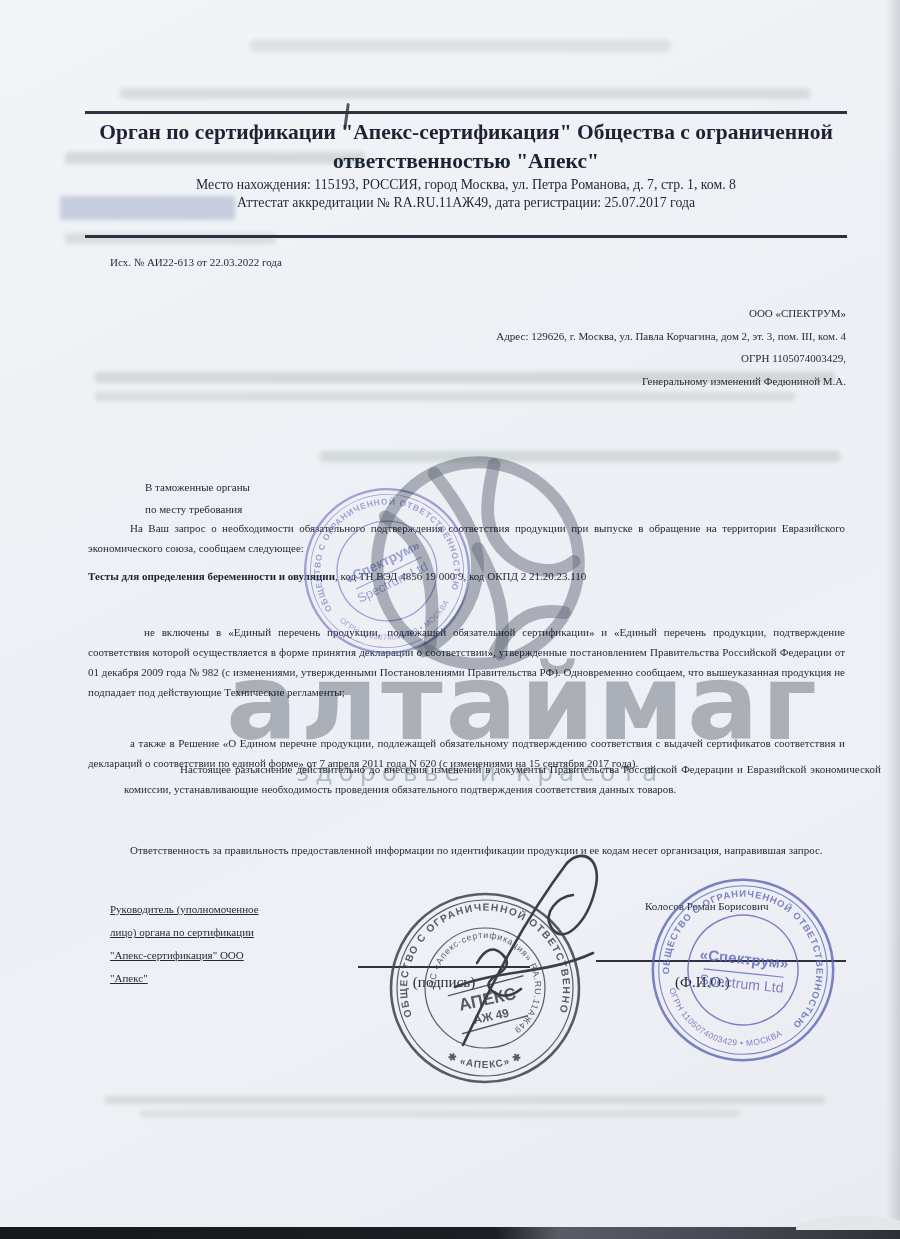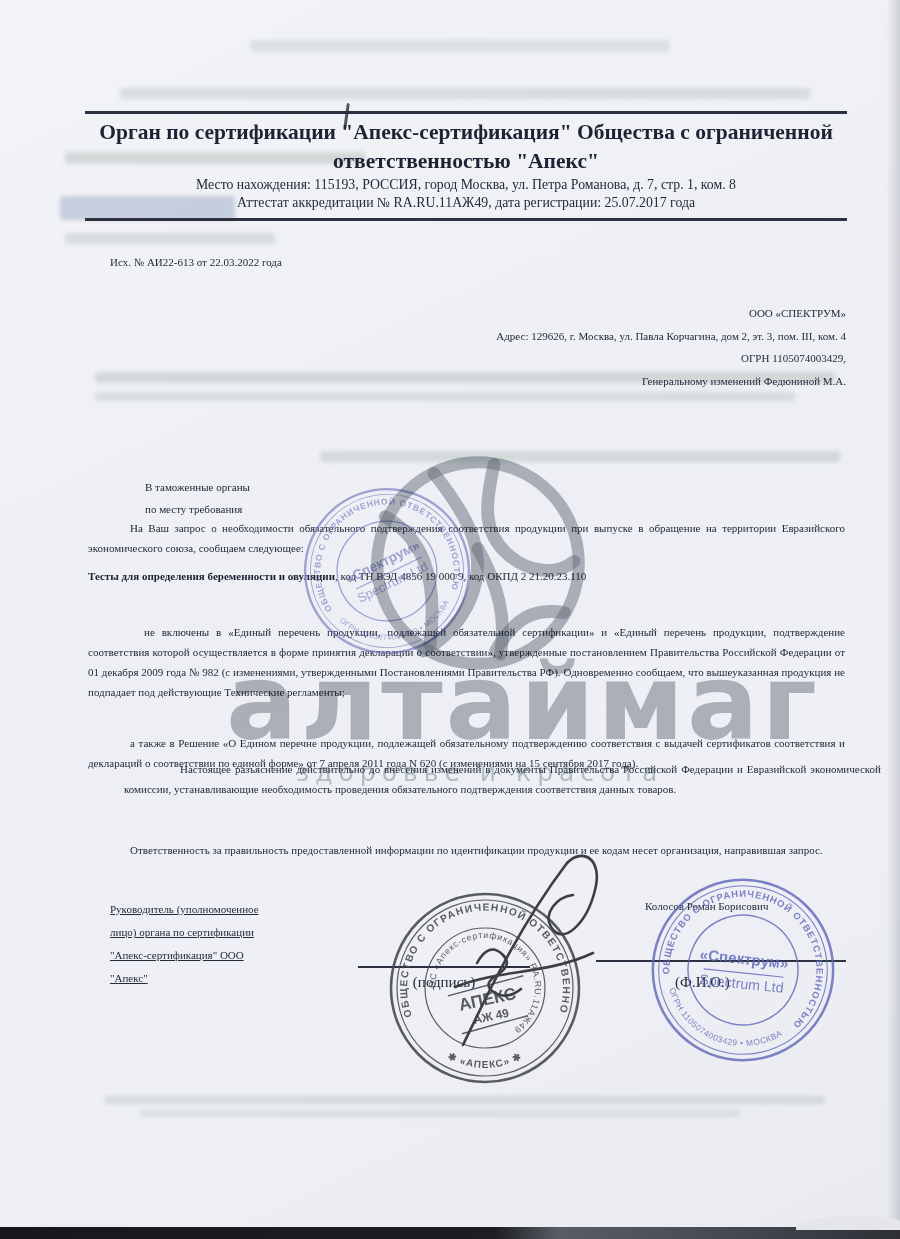--- a/index.html
+++ b/index.html
@@ -12,21 +12,21 @@
     background:linear-gradient(90deg,#17181c 0%,#1d1e23 55%,#585c64 62%,#454850 82%,#2e3036 100%);z-index:9;}
   .paper-curl{left:796px;top:1216px;width:110px;height:14px;border-radius:50% 40% 0 0/90% 70% 0 0;
     background:#e4e6ea;z-index:10;}
   .edge-right{left:886px;top:0;width:14px;height:1239px;
     background:linear-gradient(90deg,rgba(0,0,0,0) 0%,rgba(90,95,105,.22) 100%);z-index:8;}
   .bt{filter:blur(2px);border-radius:3px;z-index:1;}
   .smudge{left:345px;top:103px;width:3px;height:27px;background:#2a2f3a;opacity:.8;
     transform:rotate(8deg);border-radius:2px;z-index:3;}
   
   .header{left:85px;top:111px;width:762px;border-top:3px solid #2c3240;border-bottom:3px solid #2c3240;
-    padding:4px 0 7px 0;text-align:center;z-index:2;}
+    padding:4px 0 24px 0;text-align:center;z-index:2;}
   .header h1{margin:0;font-size:21.5px;line-height:29px;font-weight:bold;color:#1c2434;}
   .header .addr{font-size:13.8px;line-height:17.5px;color:#222a39;}
   .header .email{text-decoration:underline;}
   .txt{z-index:2;font-size:11px;line-height:20px;}
   .just{text-align:justify;}
   .ind40{text-indent:42px;} .ind55{text-indent:56px;}
   .b{font-weight:bold;color:#1a2230;}
   .doc-title{left:88px;top:418px;width:757px;text-align:center;font-size:20px;font-weight:bold;
     letter-spacing:.5px;color:#1c2434;z-index:2;}
   .sig-line{position:absolute;height:2px;background:#2c3240;z-index:5;}

